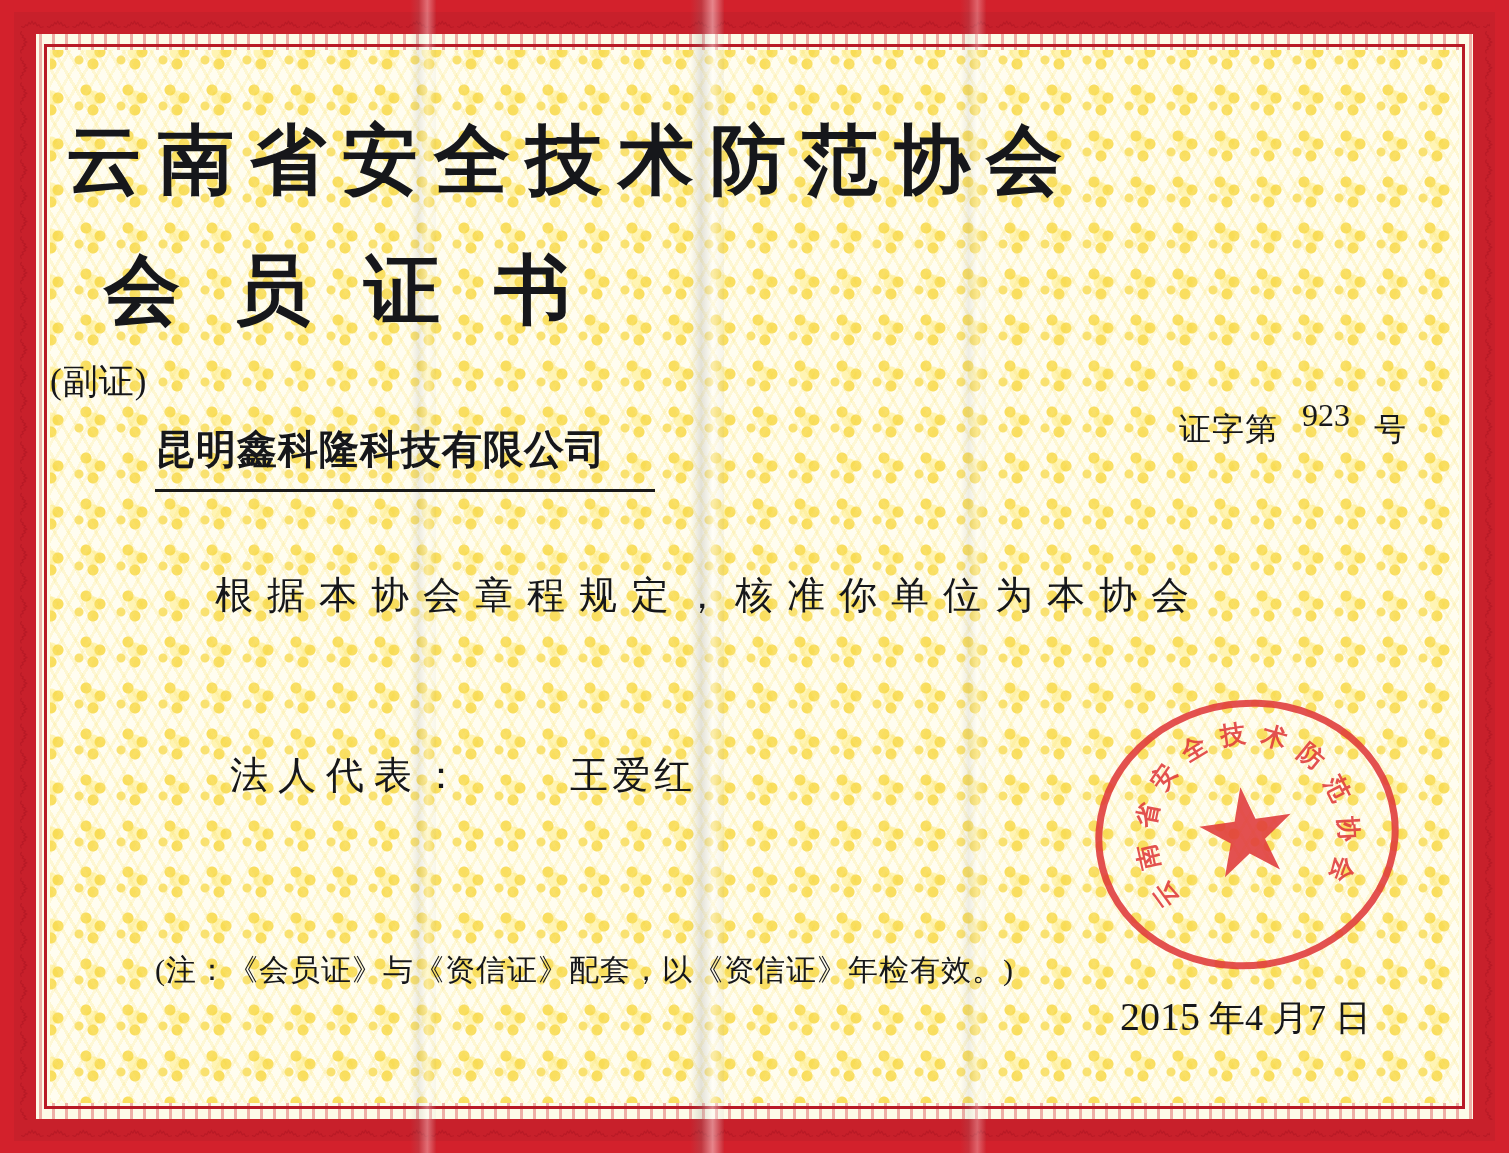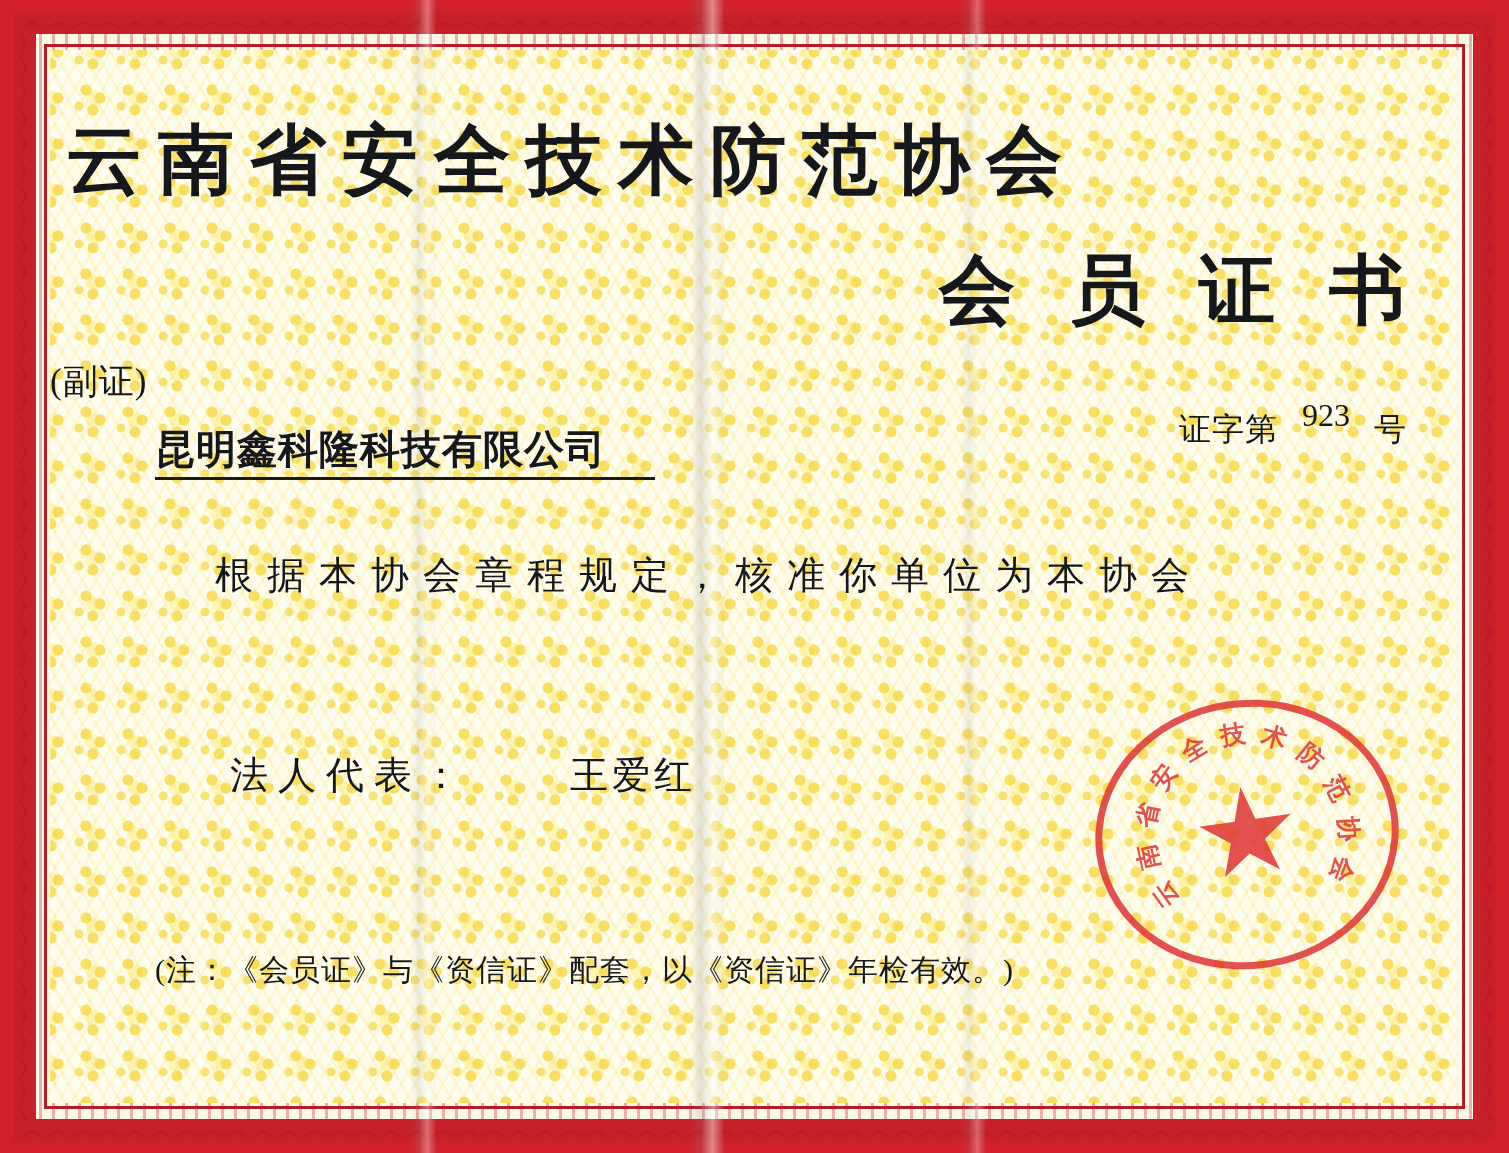--- a/index.html
+++ b/index.html
@@ -129,21 +129,21 @@
     font-weight: bold;
     letter-spacing: 16px;
     text-indent: 16px;
     font-family: "Liberation Serif", "DejaVu Serif", serif;
     white-space: nowrap;
   }
   .title-sub {
     position: absolute;
     left: 0; top: 190px;
     width: 1409px;
-    text-align: right;
+    text-align: left;
     font-size: 76px;
     font-weight: bold;
     letter-spacing: 54px;
     text-indent: 54px;
     white-space: nowrap;
   }
   .title-note {
     position: absolute;
     left: 0; top: 308px;
     width: 1409px;
@@ -170,27 +170,27 @@
     font-family: "Liberation Serif", "DejaVu Serif", serif;
   }
 
   .company {
     position: absolute;
     left: 105px; top: 372px;
     width: 500px;
     font-size: 40px;
     font-weight: bold;
     letter-spacing: 1px;
-    padding-bottom: 0;
+    padding-bottom: 12px;
     border-bottom: 3px solid #1a1a1a;
   }
 
   .body-line1 {
     position: absolute;
-    left: 105px; top: 500px;
+    left: 105px; top: 520px;
     width: 1220px;
     font-size: 38px;
     letter-spacing: 14px;
     text-indent: 60px;
   }
   .body-line2 {
     position: absolute;
     left: 105px; top: 580px;
     width: 1220px;
     font-size: 38px;
@@ -294,20 +294,26 @@
 
     <div class="company">昆明鑫科隆科技有限公司</div>
 
     <div class="body-line1">根据本协会章程规定，核准你单位为本协会</div>
 
     <div class="rep-label">法人代表：</div>
     <div class="rep-name">王爱红</div>
 
     <div class="footnote">(注：《会员证》与《资信证》配套，以《资信证》年检有效。)</div>
 
+    <div class="date-line">
+      <span class="y">2015</span>
+      <span>年</span><span>4</span>
+      <span>月</span><span>7</span>
+      <span>日</span>
+    </div>
 
     <div class="seal">
       <div class="seal-star"></div>
       <div class="seal-text" id="seal-text">
           <span style="transform: rotate(-118deg) translate(-0.5em, -118px);">云</span>
           <span style="transform: rotate(-94.4deg) translate(-0.5em, -118px);">南</span>
           <span style="transform: rotate(-70.8deg) translate(-0.5em, -118px);">省</span>
           <span style="transform: rotate(-47.2deg) translate(-0.5em, -118px);">安</span>
           <span style="transform: rotate(-23.6deg) translate(-0.5em, -118px);">全</span>
           <span style="transform: rotate(0deg) translate(-0.5em, -118px);">技</span>

